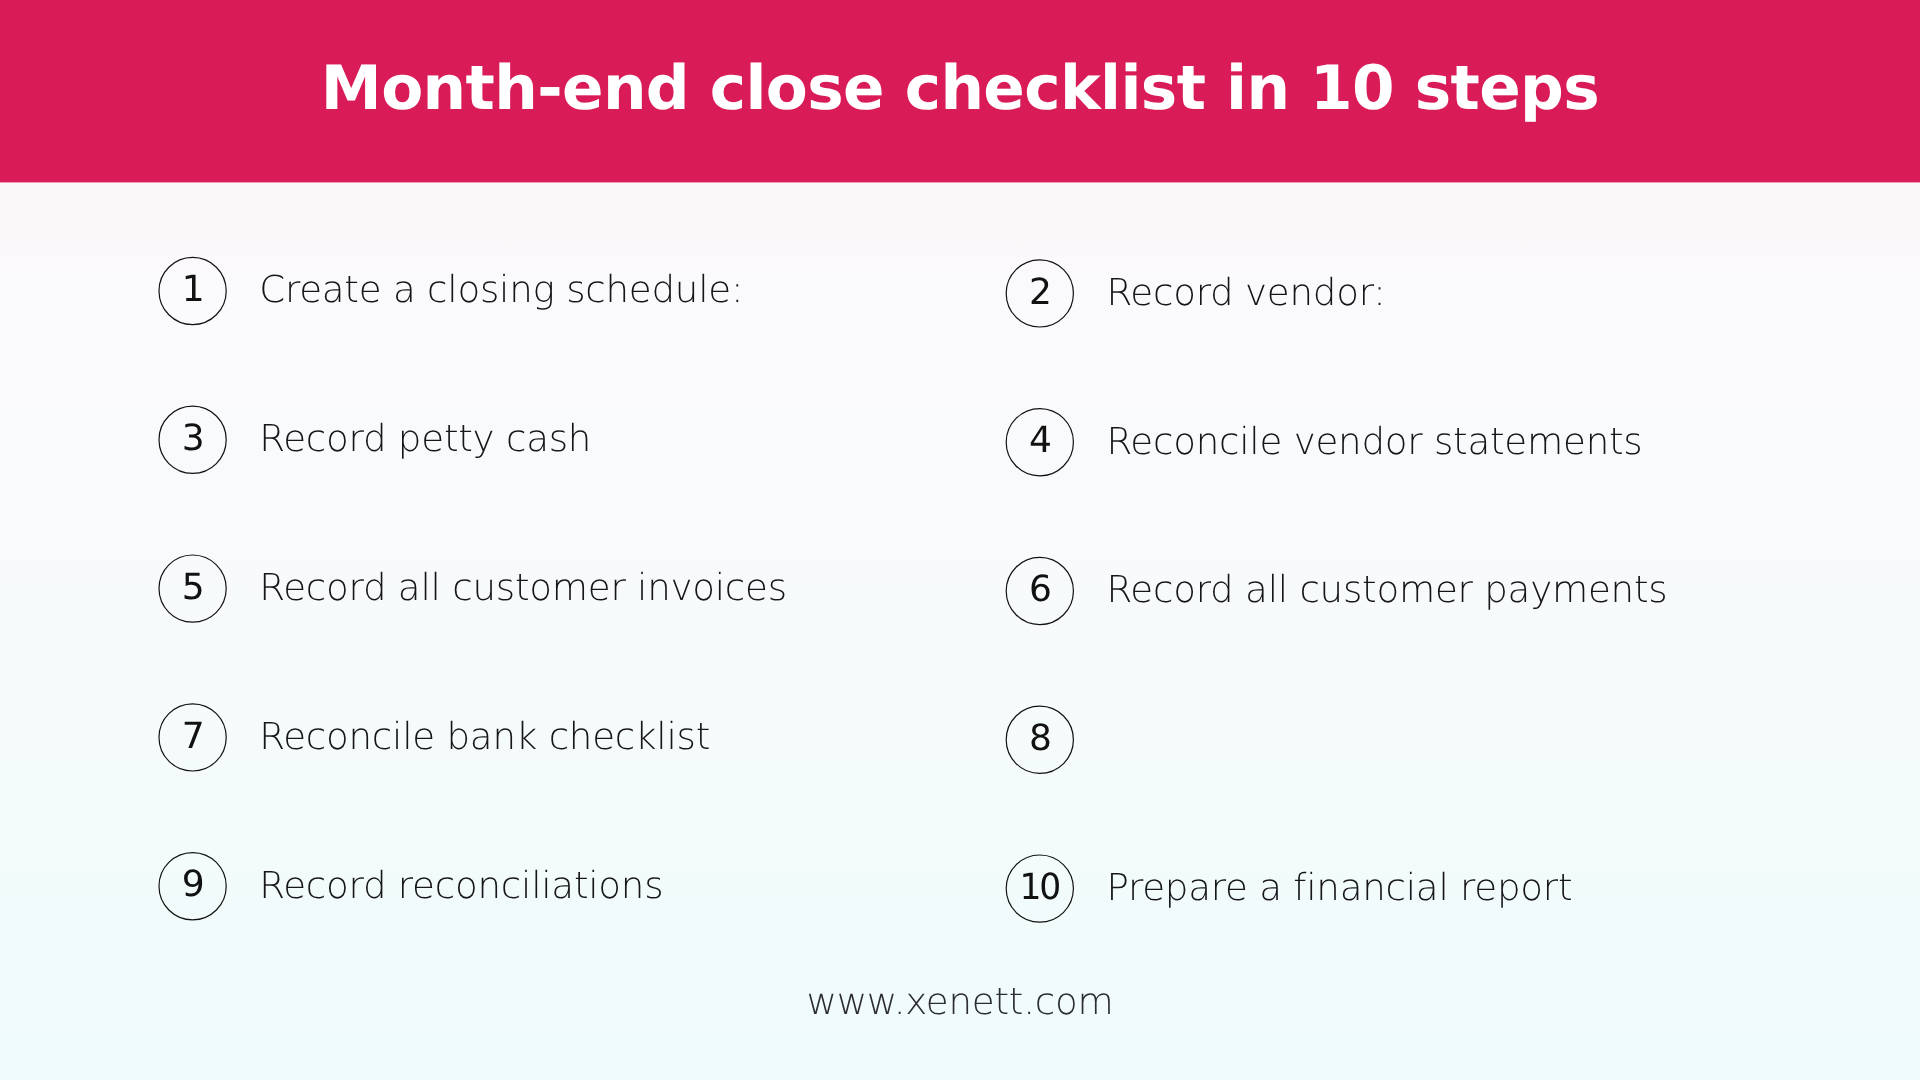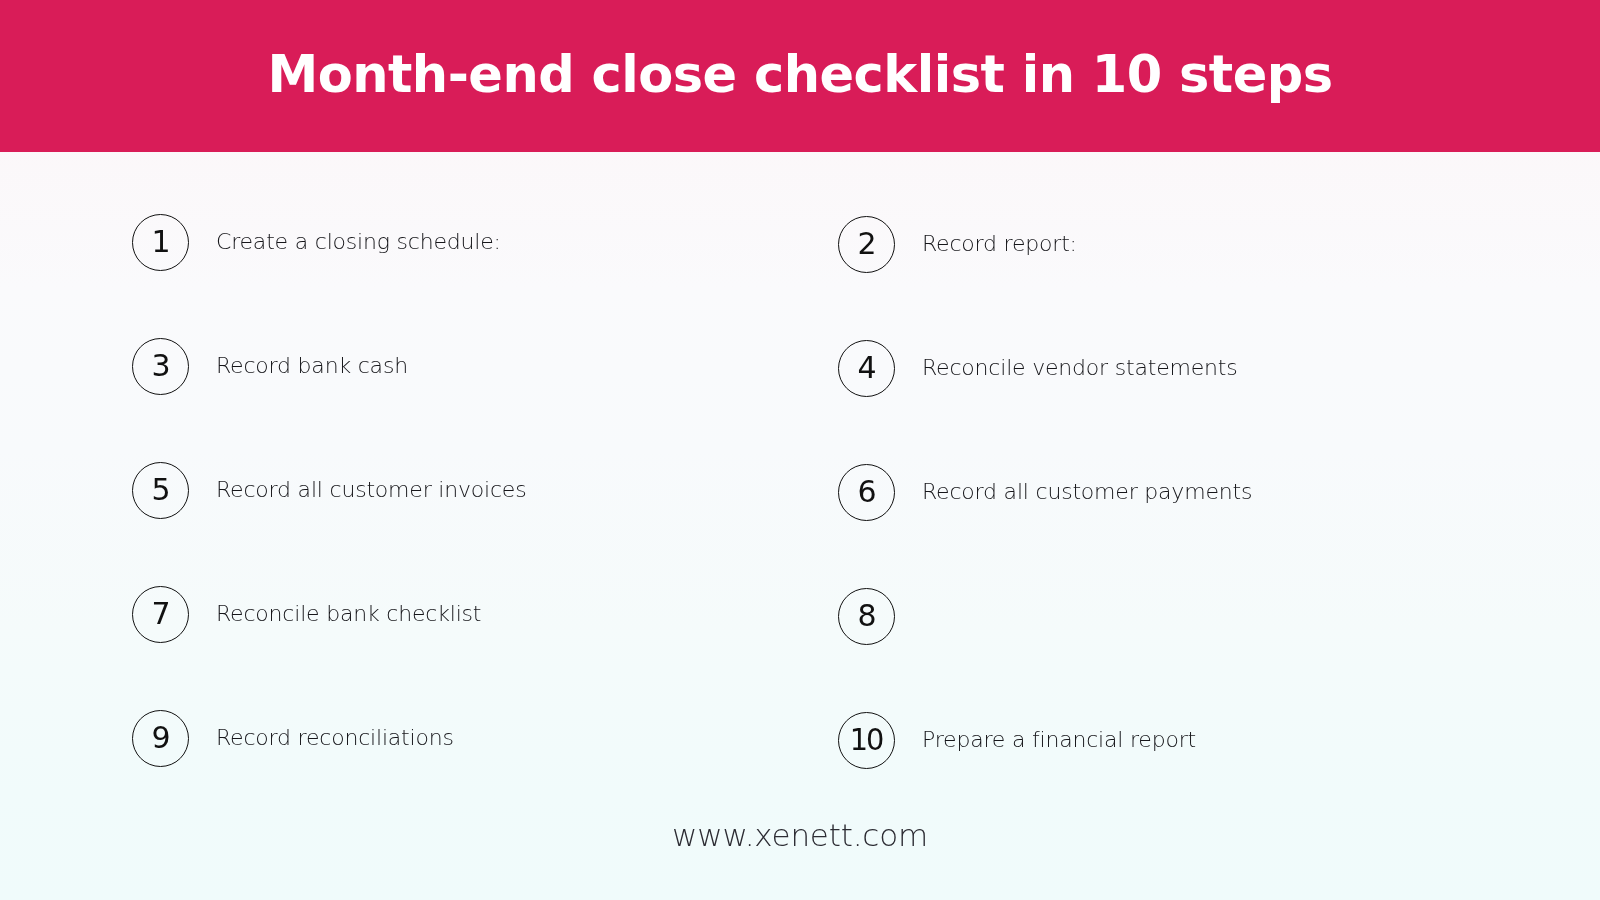--- a/index.html
+++ b/index.html
@@ -108,21 +108,21 @@
 
   
   .step-badge.wide .step-number {
     font-size: 30px;
     letter-spacing: -2px;
     transform: scaleX(0.96);
   }
 
   .step-label {
     font-family: "DejaVu Sans", sans-serif;
-    font-size: 22px;
+    font-size: 31px;
     font-weight: 300;
     color: #16161a;
     line-height: 1.1;
     letter-spacing: -0.2px;
     white-space: nowrap;
   }
 
   
   .footer {
     position: absolute;
@@ -156,28 +156,28 @@
       <div class="step-badge">
         <span class="step-number">1</span>
       </div>
       <span class="step-label">Create a closing schedule:</span>
     </div>
 
     <div class="step col-right">
       <div class="step-badge">
         <span class="step-number">2</span>
       </div>
-      <span class="step-label">Record report:</span>
+      <span class="step-label">Record vendor:</span>
     </div>
 
     <div class="step col-left">
       <div class="step-badge">
         <span class="step-number">3</span>
       </div>
-      <span class="step-label">Record bank cash</span>
+      <span class="step-label">Record petty cash</span>
     </div>
 
     <div class="step col-right">
       <div class="step-badge">
         <span class="step-number">4</span>
       </div>
       <span class="step-label">Reconcile vendor statements</span>
     </div>
 
     <div class="step col-left">

